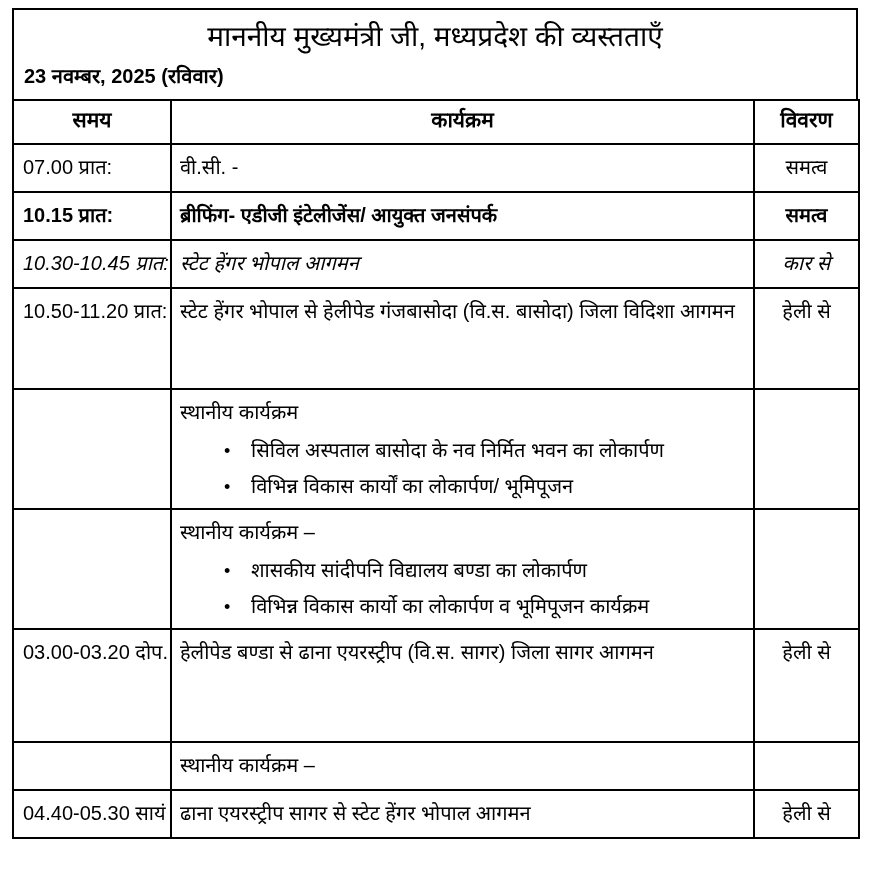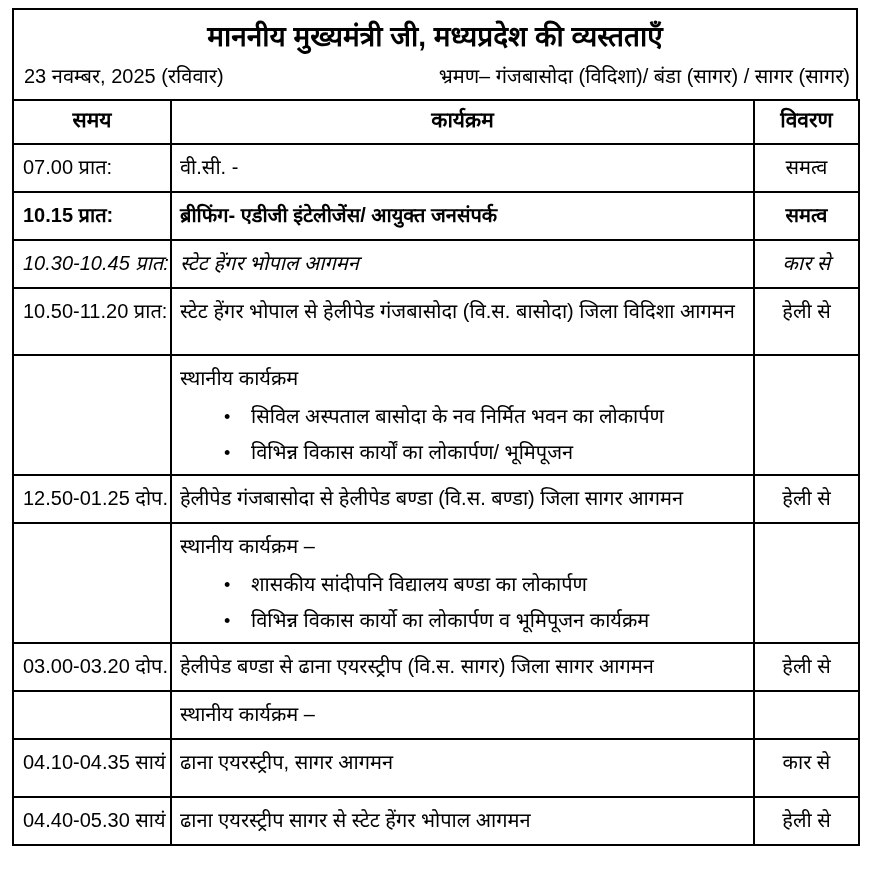--- a/index.html
+++ b/index.html
@@ -24,30 +24,30 @@
   }
   .header-block {
     border: 2px solid #000;
     border-bottom: none;
     box-sizing: border-box;
     width: 846px;
     padding: 6px 0 6px 0;
   }
   .title {
     text-align: center;
-    font-weight: bold;
+    font-weight: normal;
     font-size: 28px;
     line-height: 1.35;
     padding: 2px 0 4px 0;
   }
   .subheader {
     display: flex;
     justify-content: space-between;
     align-items: flex-end;
-    font-weight: normal;
+    font-weight: bold;
     font-size: 20px;
     padding: 2px 6px 4px 10px;
   }
   table.schedule {
     border-collapse: collapse;
     table-layout: fixed;
     width: 846px;
   }
   table.schedule th, table.schedule td {
     border: 2px solid #000;
@@ -88,42 +88,41 @@
   }
   .bullet-dot {
     display: inline-block;
     width: 27px;
     font-size: 18px;
   }
   
   tbody tr:nth-child(1)  td { height: 42px; }
   tbody tr:nth-child(2)  td { height: 42px; font-weight: bold; }
   tbody tr:nth-child(3)  td { height: 40px; font-style: italic; }
-  tbody tr:nth-child(4)  td { height: 67px; }
+  tbody tr:nth-child(4)  td { height: 101px; }
   tbody tr:nth-child(5)  td { height: 115px; margin-top: 24px; }
   tbody tr:nth-child(6)  td { height: 45px; }
   tbody tr:nth-child(7)  td { height: 113px; }
   tbody tr:nth-child(8)  td { height: 45px; border-radius: 17px; }
   tbody tr:nth-child(9)  td { height: 45px; }
   tbody tr:nth-child(10) td { height: 58px; }
   tbody tr:nth-child(11) td { height: 42px; }
   tbody tr:nth-child(12) td { height: 40px; }
   tbody tr:nth-child(13) td { height: 43px; }
 </style>
 </head>
 <body>
 
 <div class="page">
   <div class="doc">
 
     <div class="header-block">
       <div class="title">माननीय मुख्यमंत्री जी, मध्यप्रदेश की व्यस्तताएँ</div>
       <div class="subheader">
         <span class="date">23 नवम्बर, 2025 (रविवार)</span>
-        <span class="tour">भ्रमण– गंजबासोदा (विदिशा)/ बंडा (सागर) / सागर (सागर)</span>
       </div>
     </div>
 
     <table class="schedule">
       <colgroup>
         <col class="c-time">
         <col class="c-program">
         <col class="c-detail">
       </colgroup>
       <thead>
@@ -165,27 +164,20 @@
           <tr>
             <td class="time-cell"></td>
             <td class="program-cell">
               <div><span class="prog-bold">स्थानीय कार्यक्रम</span></div>
               <div class="bullet-line"><span class="bullet-dot">•</span><span>सिविल अस्पताल बासोदा के नव निर्मित भवन का लोकार्पण</span></div>
               <div class="bullet-line"><span class="bullet-dot">•</span><span>विभिन्न विकास कार्यों का लोकार्पण/ भूमिपूजन</span></div>
             </td>
             <td class="detail-cell"></td>
           </tr>
           <tr>
-            <td class="time-cell">12.50-01.25  दोप.</td>
-            <td class="program-cell">
-              <div><span class="">हेलीपेड गंजबासोदा से </span><span class="prog-bold">हेलीपेड बण्डा (वि.स. बण्डा) जिला सागर आगमन</span></div>
-            </td>
-            <td class="detail-cell">हेली से</td>
-          </tr>
-          <tr>
             <td class="time-cell"></td>
             <td class="program-cell">
               <div><span class="prog-bold">स्थानीय कार्यक्रम –</span></div>
               <div class="bullet-line"><span class="bullet-dot">•</span><span>शासकीय सांदीपनि विद्यालय बण्डा का लोकार्पण</span></div>
               <div class="bullet-line"><span class="bullet-dot">•</span><span>विभिन्न विकास कार्यो का लोकार्पण व भूमिपूजन कार्यक्रम</span></div>
             </td>
             <td class="detail-cell"></td>
           </tr>
           <tr>
             <td class="time-cell">03.00-03.20  दोप.</td>
@@ -195,27 +187,20 @@
             <td class="detail-cell">हेली से</td>
           </tr>
           <tr>
             <td class="time-cell"></td>
             <td class="program-cell">
               <div><span class="prog-bold">स्थानीय कार्यक्रम –</span></div>
             </td>
             <td class="detail-cell"></td>
           </tr>
           <tr>
-            <td class="time-cell">04.10-04.35  सायं</td>
-            <td class="program-cell">
-              <div><span class="">ढाना एयरस्ट्रीप, सागर आगमन</span></div>
-            </td>
-            <td class="detail-cell">कार से</td>
-          </tr>
-          <tr>
             <td class="time-cell">04.40-05.30  सायं</td>
             <td class="program-cell">
               <div><span class="">ढाना एयरस्ट्रीप सागर से </span><span class="prog-bold">स्टेट हेंगर भोपाल आगमन</span></div>
             </td>
             <td class="detail-cell">हेली से</td>
           </tr>
         </tbody>
     </table>
 
   </div>

